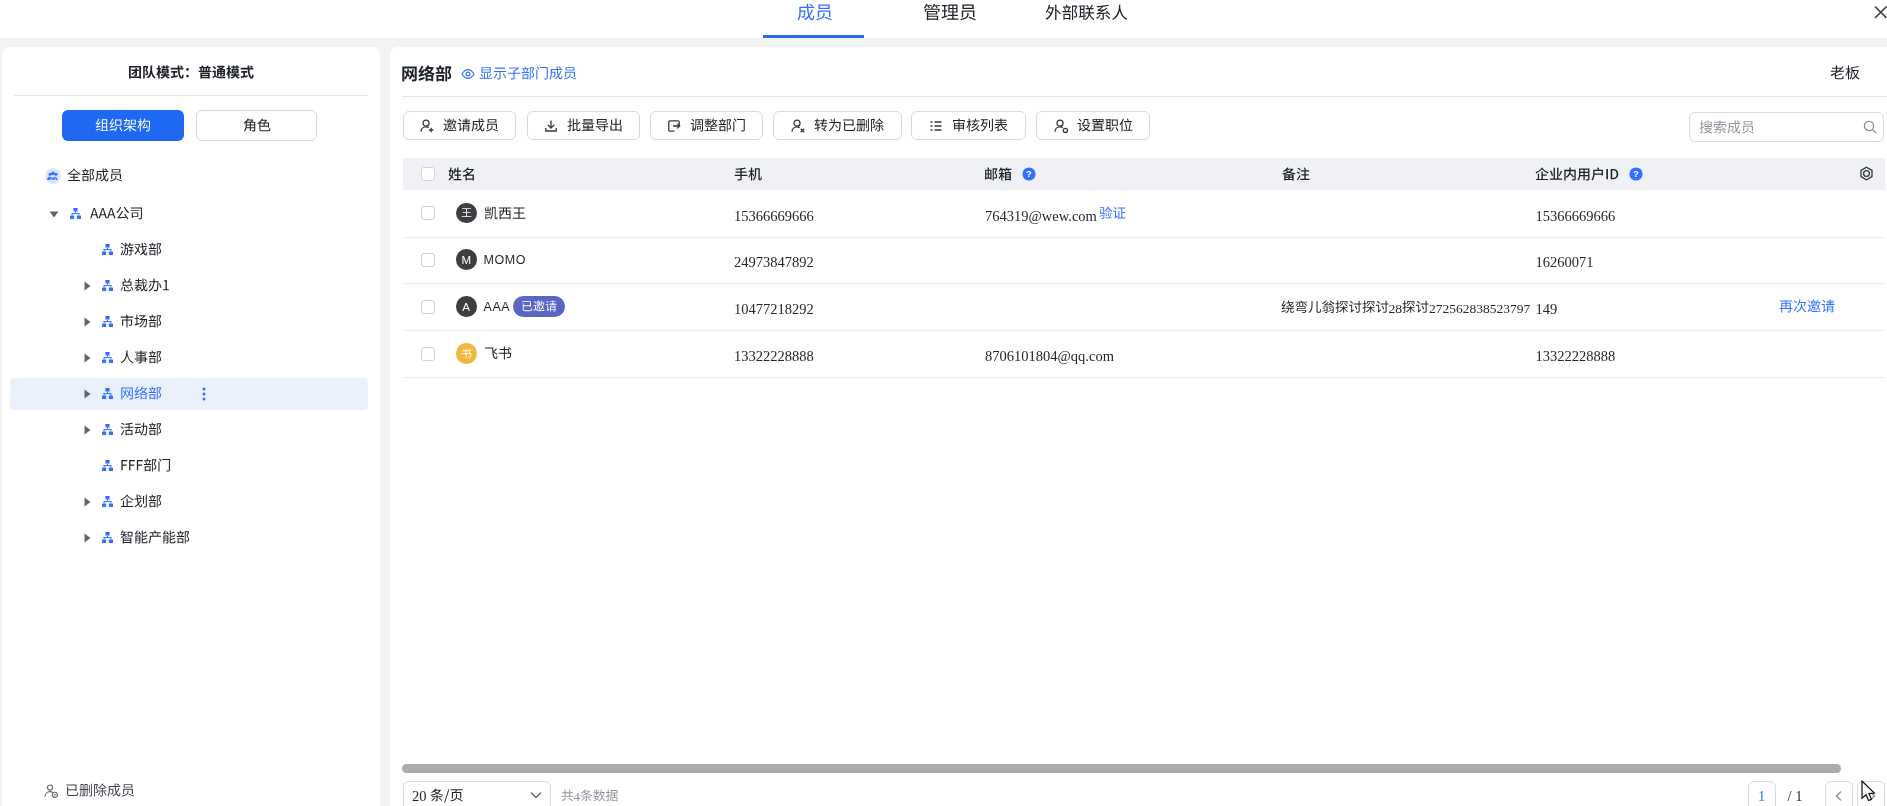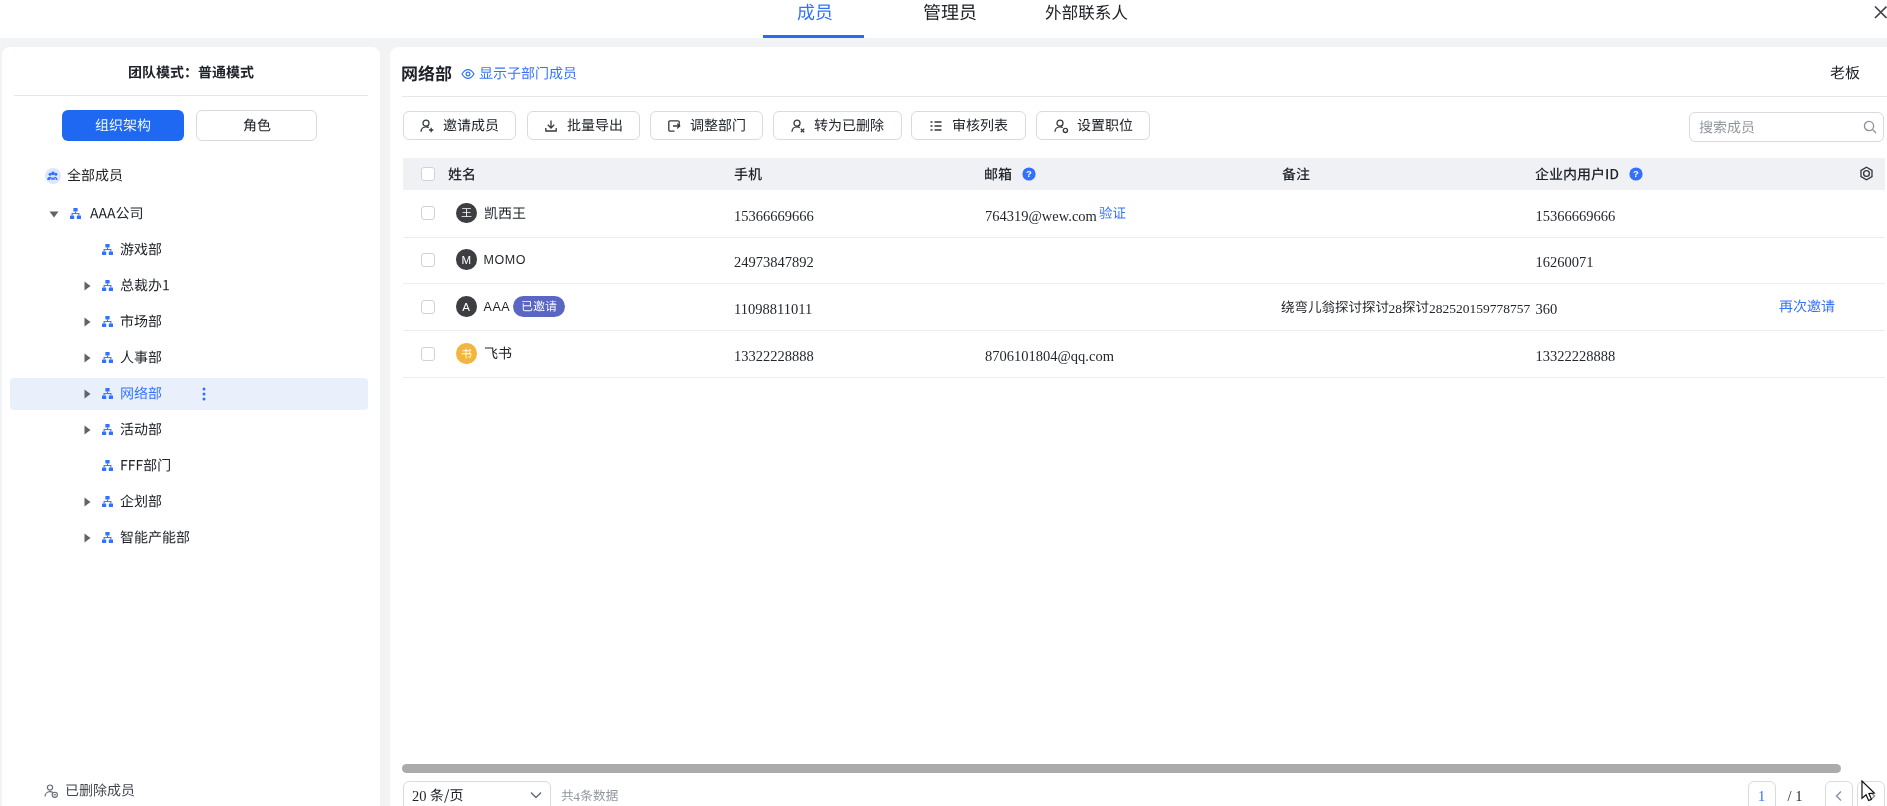--- a/index.html
+++ b/index.html
@@ -608,21 +608,21 @@
 <div class="abs" style="left:512.5px;top:296.0px;width:52.5px;height:21px;background:#5a66c4;border-radius:10.5px"></div>
 <div style="position:absolute;left:521.0px;top:300.4px;line-height:0">
     <svg class="ts" width="36.0" height="15.6" viewBox="0 0 36.0 15.6">
       <g fill="#ffffff" transform="translate(0 10.56) scale(0.01200)">
         <use href="#gr5df2" x="0"></use>
         <use href="#gr9080" x="1000"></use>
         <use href="#gr8bf7" x="2000"></use>
       </g>
     </svg>
   </div>
-<div style="position:absolute;top:309.0px;transform:translateY(-50%);font:400 14.5px &quot;Liberation Serif&quot;, serif;color:#24282e;letter-spacing:0;white-space:pre;left:734.0px">11098811011</div>
+<div style="position:absolute;top:309.0px;transform:translateY(-50%);font:400 14.5px &quot;Liberation Serif&quot;, serif;color:#24282e;letter-spacing:0;white-space:pre;left:734.0px">10477218292</div>
 <div style="position:absolute;left:1280.5px;top:299.6px;line-height:0">
     <svg class="ts" width="108.0" height="17.6" viewBox="0 0 108.0 17.6">
       <g fill="#24282e" transform="translate(0 11.88) scale(0.01350)">
         <use href="#gr7ed5" x="0"></use>
         <use href="#gr5f2f" x="1000"></use>
         <use href="#gr513f" x="2000"></use>
         <use href="#gr7fc1" x="3000"></use>
         <use href="#gr63a2" x="4000"></use>
         <use href="#gr8ba8" x="5000"></use>
         <use href="#gr63a2" x="6000"></use>
@@ -632,22 +632,22 @@
   </div>
 <div style="position:absolute;top:309.0px;transform:translateY(-50%);font:400 13.5px &quot;Liberation Serif&quot;, serif;color:#24282e;letter-spacing:0;white-space:pre;left:1388.5px">28</div>
 <div style="position:absolute;left:1402.0px;top:299.6px;line-height:0">
     <svg class="ts" width="27.0" height="17.6" viewBox="0 0 27.0 17.6">
       <g fill="#24282e" transform="translate(0 11.88) scale(0.01350)">
         <use href="#gr63a2" x="0"></use>
         <use href="#gr8ba8" x="1000"></use>
       </g>
     </svg>
   </div>
-<div style="position:absolute;top:309.0px;transform:translateY(-50%);font:400 13.5px &quot;Liberation Serif&quot;, serif;color:#24282e;letter-spacing:0;white-space:pre;left:1429.0px">282520159778757</div>
-<div style="position:absolute;top:309.0px;transform:translateY(-50%);font:400 14.5px &quot;Liberation Serif&quot;, serif;color:#24282e;letter-spacing:0;white-space:pre;left:1535.5px">360</div>
+<div style="position:absolute;top:309.0px;transform:translateY(-50%);font:400 13.5px &quot;Liberation Serif&quot;, serif;color:#24282e;letter-spacing:0;white-space:pre;left:1429.0px">272562838523797</div>
+<div style="position:absolute;top:309.0px;transform:translateY(-50%);font:400 14.5px &quot;Liberation Serif&quot;, serif;color:#24282e;letter-spacing:0;white-space:pre;left:1535.5px">149</div>
 <div style="position:absolute;left:1779.0px;top:299.4px;line-height:0">
     <svg class="ts" width="56.0" height="18.2" viewBox="0 0 56.0 18.2">
       <g fill="#3370ff" transform="translate(0 12.32) scale(0.01400)">
         <use href="#gr518d" x="0"></use>
         <use href="#gr6b21" x="1000"></use>
         <use href="#gr9080" x="2000"></use>
         <use href="#gr8bf7" x="3000"></use>
       </g>
     </svg>
   </div>

